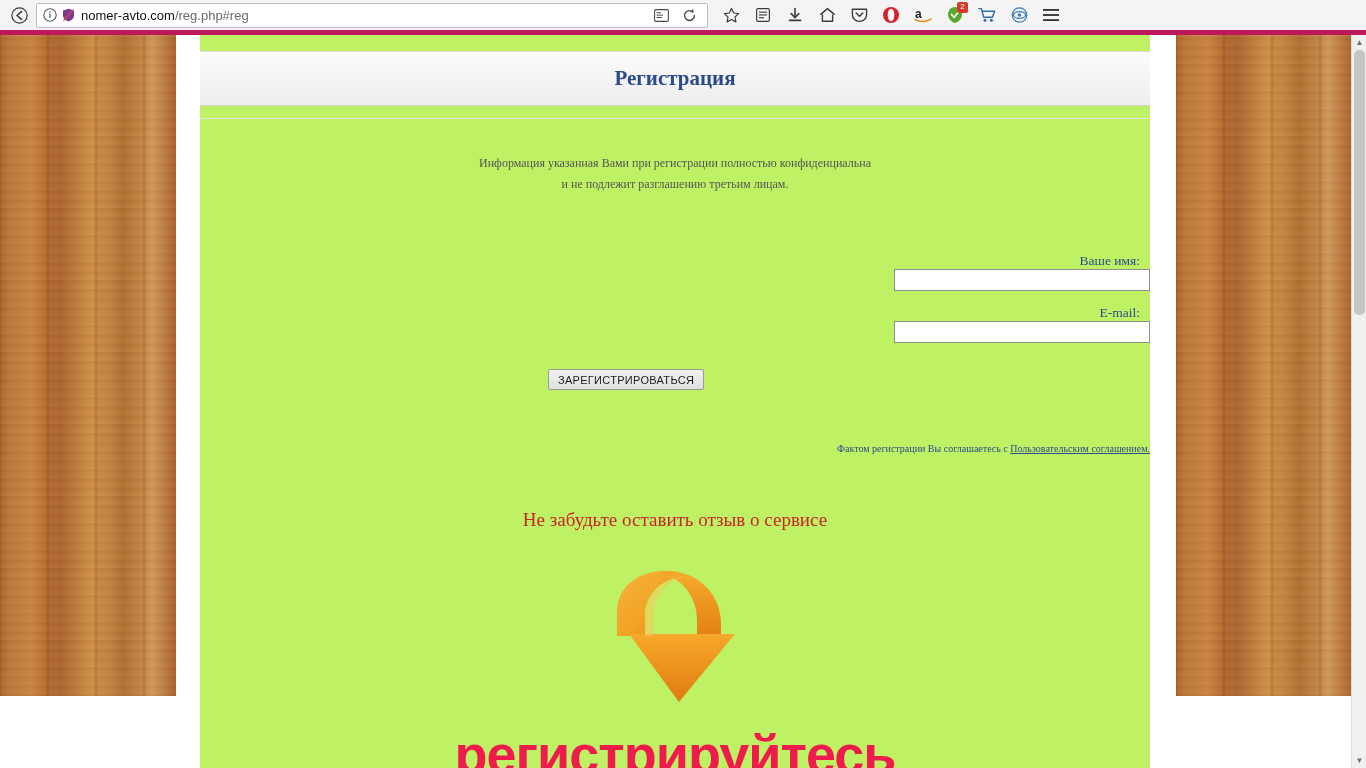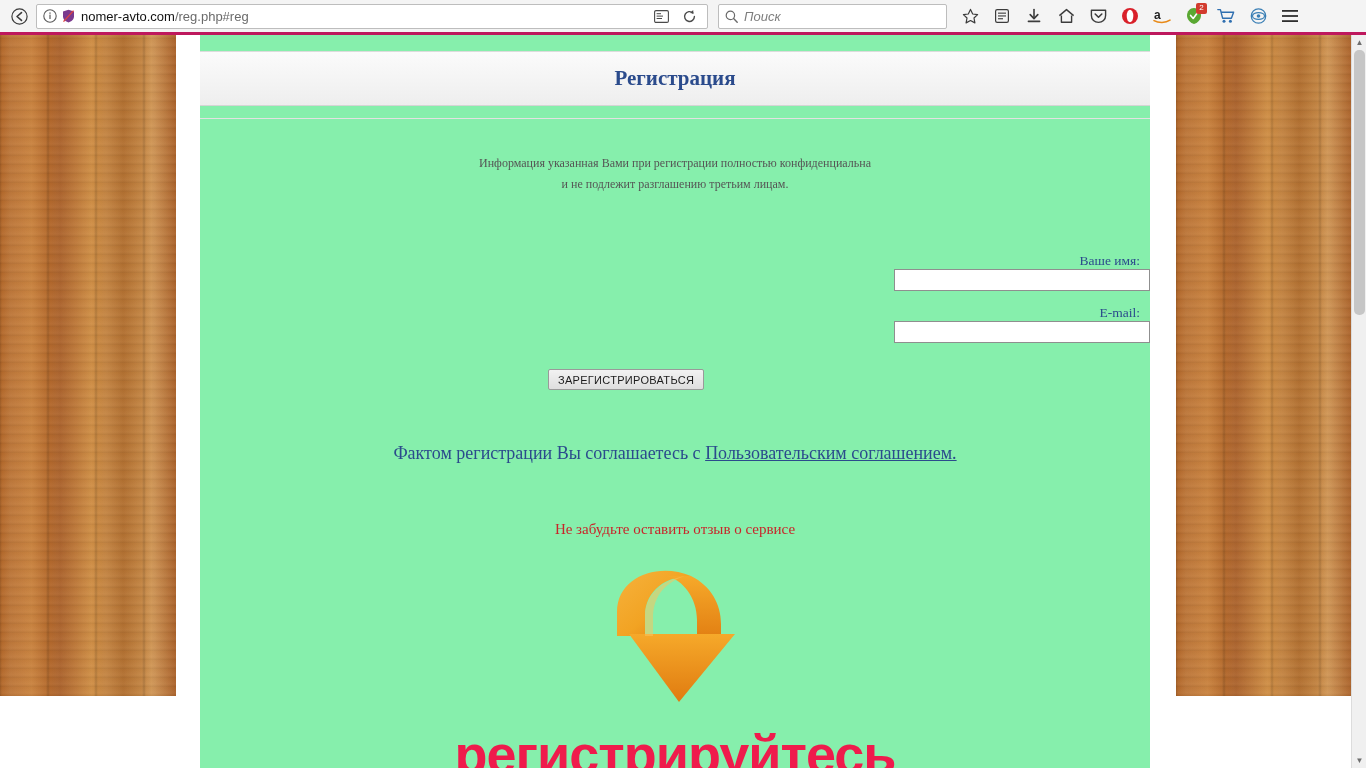--- a/index.html
+++ b/index.html
@@ -9,21 +9,21 @@
     overflow: hidden;
     font-family: "Liberation Sans", sans-serif;
     background: #ffffff;
   }
 
   
   .browser-bar {
     position: absolute; top: 0; left: 0;
     width: 1366px; height: 35px;
     background: #f4f4f4;
-    border-bottom: 3px solid #be185d;
+    border-bottom: 5px solid #be185d;
     display: flex; align-items: center;
     padding: 4px 6px;
   }
   .nav-btn {
     width: 26px; height: 26px;
     display: flex; align-items: center; justify-content: center;
     color: #3b3b3b;
     flex: 0 0 auto;
   }
   .nav-btn svg { display: block; }
@@ -108,21 +108,21 @@
   .wood-left { left: 0; width: 176px; height: 661px; }
   .wood-right { left: 1176px; width: 176px; height: 661px; }
   .wood-bottom-fill {
     position: absolute; left: 0; width: 1366px; top: 661px; height: 72px;
     background: #ffffff;
   }
 
   .content {
     position: absolute; left: 200px; top: 0;
     width: 950px; min-height: 733px;
-    background: #86efac;
+    background: #bef264;
   }
   .header-band {
     position: absolute; left: 0; top: 16px;
     width: 950px; height: 55px;
     background: linear-gradient(#fbfbfb, #eeeeee);
     border-top: 1px solid #dcdcdc;
     border-bottom: 1px solid #d5d5d5;
     display: flex; align-items: center; justify-content: center;
   }
   .header-band h1 {
@@ -184,34 +184,34 @@
     color: #1c1c1c;
     background: linear-gradient(#f2f2f2, #dedede);
     border: 1px solid #9a9a9a;
     border-radius: 2px;
     font-family: "Liberation Sans", sans-serif;
     cursor: pointer;
   }
 
   .agreement {
     position: absolute; left: 0; top: 408px; width: 950px;
-    text-align: center;
-    font-size: 18px;
+    text-align: right;
+    font-size: 10px;
     color: #2b4b8c;
     font-family: "Liberation Serif", serif;
   }
   .agreement a {
     color: #2b4b8c;
     text-decoration: underline;
   }
 
   .feedback {
-    position: absolute; left: 0; top: 486px; width: 950px;
+    position: absolute; left: 0; top: 474px; width: 950px;
     text-align: center;
-    font-size: 15px;
+    font-size: 19px;
     color: #c8252a;
     font-family: "Liberation Serif", serif;
   }
 
   .arrow-wrap {
     position: absolute; left: 0; top: 525px; width: 950px;
     display: flex; justify-content: center;
   }
   .reg-word {
     position: absolute; left: 0; top: 688px; width: 950px;
@@ -283,29 +283,20 @@
       </div>
       <div class="url-icon-btn">
         <svg width="15" height="15" viewBox="0 0 15 15">
           <path d="M12.4 7.5 A4.9 4.9 0 1 1 10.9 4" fill="none" stroke="#4a4a4a" stroke-width="1.4" stroke-linecap="round"></path>
           <path d="M11.2 0.9 L11.4 4.4 L8.0 4.0 Z" fill="#4a4a4a"></path>
         </svg>
       </div>
     </div>
   </div>
 
-  <div class="search-wrap">
-    <span class="sicon">
-      <svg width="13" height="13" viewBox="0 0 13 13">
-        <circle cx="5.4" cy="5.4" r="4.2" fill="none" stroke="#6a6a6a" stroke-width="1.2"></circle>
-        <path d="M8.6 8.6 L12.2 12.2" stroke="#6a6a6a" stroke-width="1.4" stroke-linecap="round"></path>
-      </svg>
-    </span>
-    <span class="search-placeholder">Поиск</span>
-  </div>
 
   <div class="toolbar-icons">
     <div class="tb">
       <svg width="17" height="17" viewBox="0 0 17 17">
         <path d="M8.5 1.4 L10.7 6 L15.6 6.6 L12 10 L12.9 14.9 L8.5 12.5 L4.1 14.9 L5 10 L1.4 6.6 L6.3 6 Z" fill="none" stroke="#3c3c3c" stroke-width="1.2" stroke-linejoin="round"></path>
       </svg>
     </div>
     <div class="tb">
       <svg width="16" height="16" viewBox="0 0 16 16">
         <rect x="1.6" y="1.6" width="12.8" height="12.8" rx="1.6" fill="none" stroke="#3c3c3c" stroke-width="1.2"></rect>

